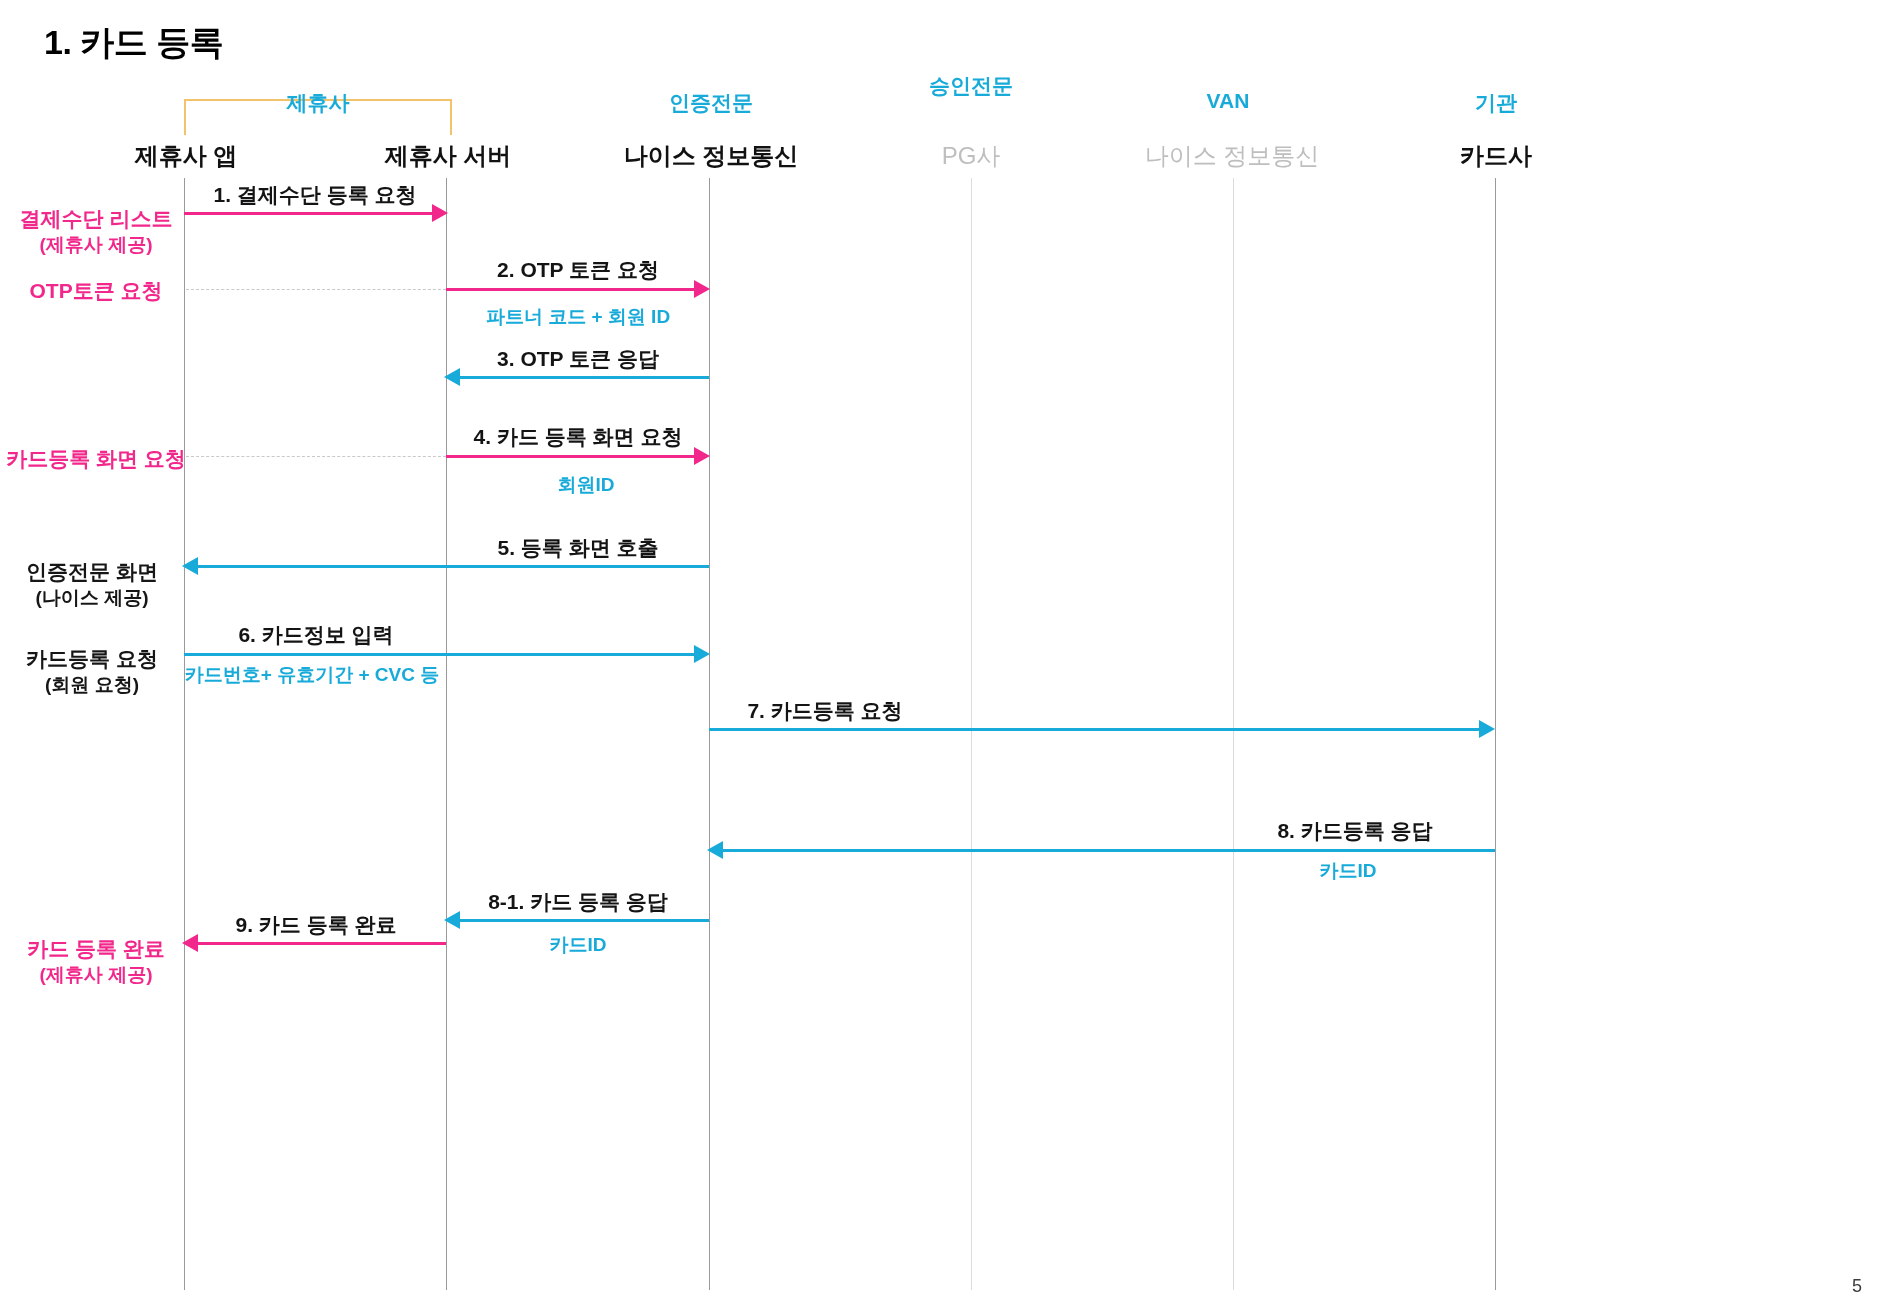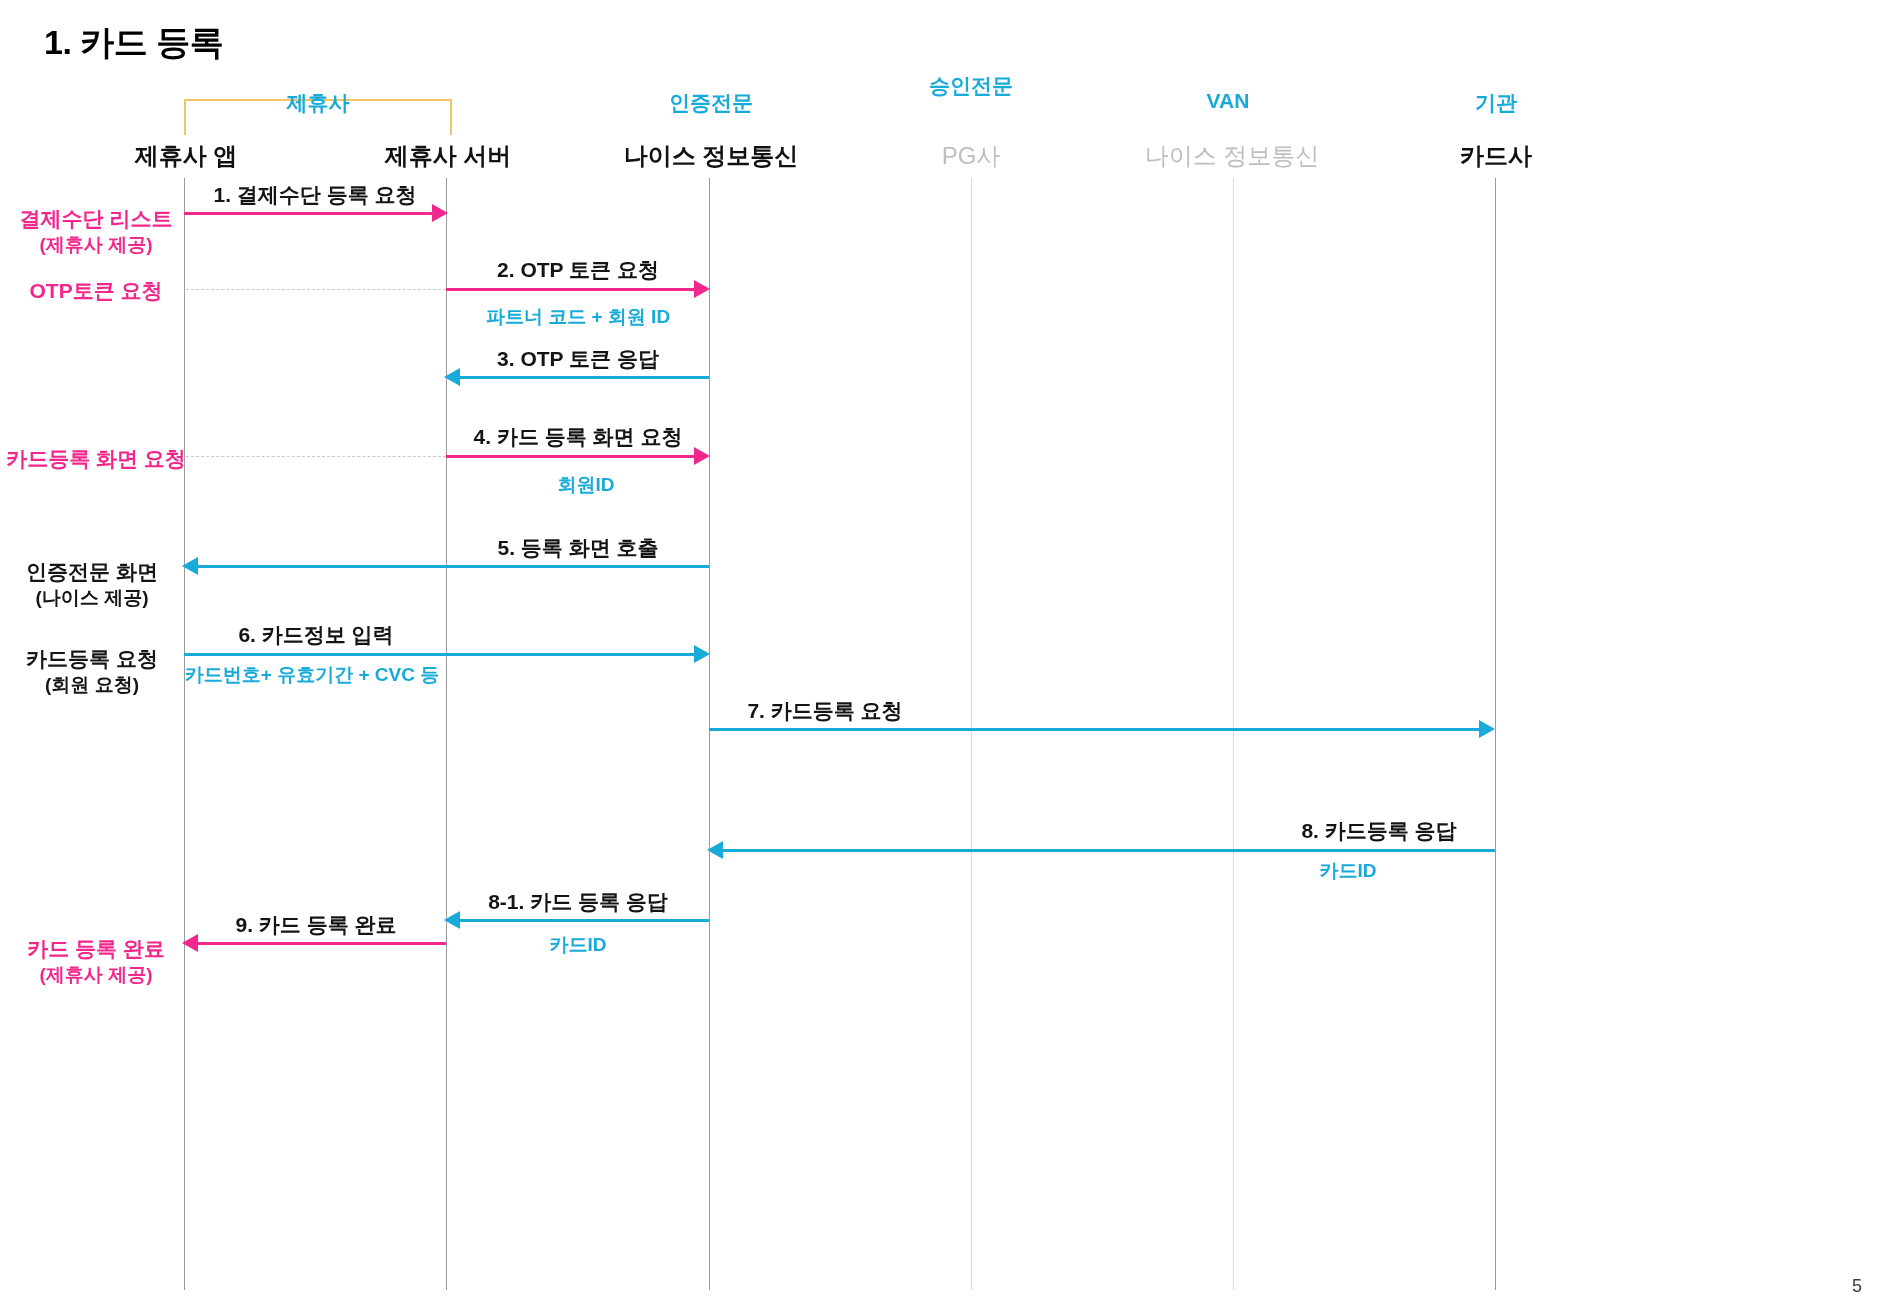--- a/index.html
+++ b/index.html
@@ -203,21 +203,21 @@
 
   <div class="msg-caption" style="left:316px; top:621px;">6. 카드정보 입력</div>
   <div class="msg-line cyan" style="left:184px; top:653px; width:511px;"></div>
   <div class="arrowhead right cyan" style="left:694px; top:645px;"></div>
   <div class="msg-sub" style="left:312px; top:662px;">카드번호+ 유효기간 + CVC 등</div>
 
   <div class="msg-caption" style="left:825px; top:697px;">7. 카드등록 요청</div>
   <div class="msg-line cyan" style="left:709px; top:728px; width:770px;"></div>
   <div class="arrowhead right cyan" style="left:1479px; top:720px;"></div>
 
-  <div class="msg-caption" style="left:1355px; top:817px;margin-left:24px;">8. 카드등록 응답</div>
+  <div class="msg-caption" style="left:1355px; top:817px;">8. 카드등록 응답</div>
   <div class="msg-line cyan" style="left:723px; top:849px; width:772px;"></div>
   <div class="arrowhead left cyan" style="left:707px; top:841px;"></div>
   <div class="msg-sub" style="left:1348px; top:858px;">카드ID</div>
 
   <div class="msg-caption" style="left:578px; top:888px;">8-1. 카드 등록 응답</div>
   <div class="msg-line cyan" style="left:460px; top:919px; width:249px;"></div>
   <div class="arrowhead left cyan" style="left:444px; top:911px;"></div>
   <div class="msg-sub" style="left:578px; top:932px;">카드ID</div>
 
   <div class="msg-caption" style="left:316px; top:911px;">9. 카드 등록 완료</div>

